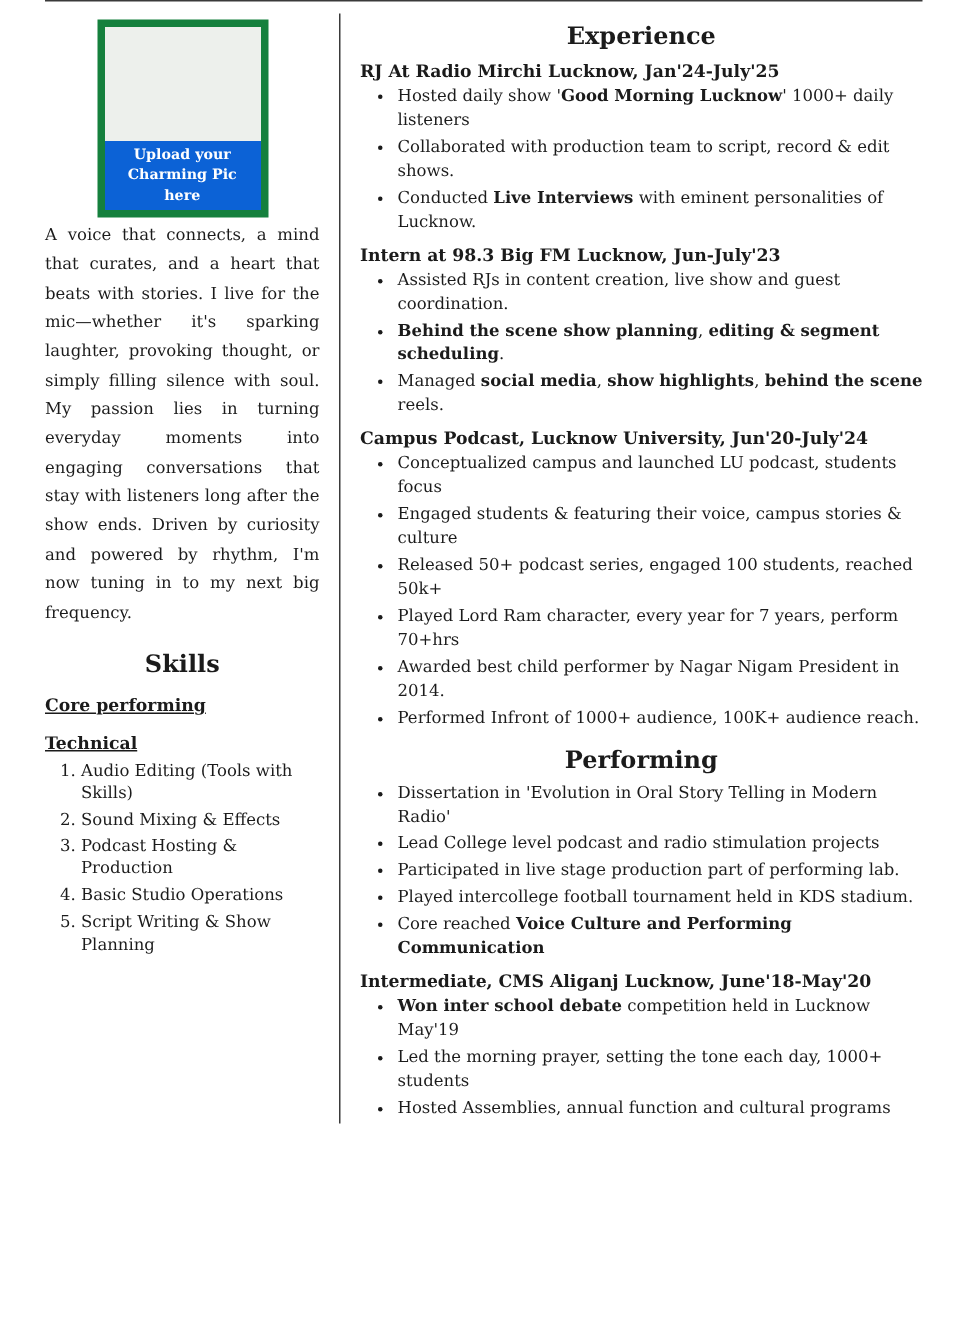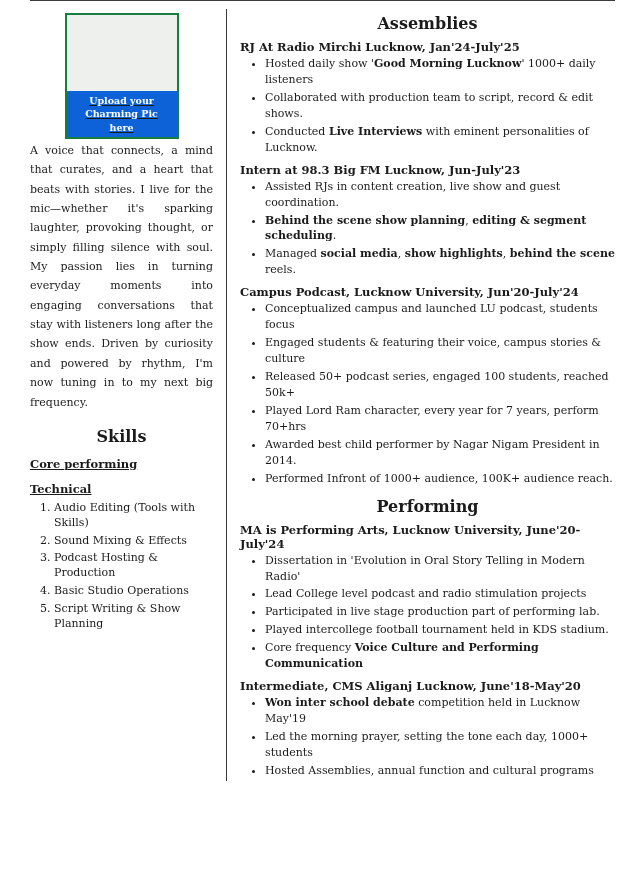--- a/index.html
+++ b/index.html
@@ -15,21 +15,21 @@
   .hdr .subtitle { font-size: 11.5px; text-align: center; letter-spacing: .8px; margin-bottom: 11px; }
   .header-rule { border: none; border-top: 1.5px solid #3a3a3a; margin: 0; }
 
   
   .columns { display: flex; align-items: stretch; margin-top: 8px; }
   .sidebar { width: 196px; padding-right: 13px; flex: none; }
   .vline { width: 0; border-left: 1.4px solid #3a3a3a; flex: none; }
   .main { flex: 1; padding-left: 13px; }
 
   
-  .photo-box { width: 114px; margin: 4px auto 2px; border: 2px solid #15803d; cursor: pointer; text-decoration: underline; }
+  .photo-box { width: 114px; margin: 4px auto 2px; border: 5px solid #15803d; cursor: pointer; }
   .photo-area { height: 76px; background: #edf0ec; }
   .photo-caption { background: var(--accent, #0c62d6); color: #fff; font-size: 9.5px; font-weight: bold;
     text-align: center; padding: 3px 10px; line-height: 1.4; }
   .sidebar h2, .main h2 { font-size: 16px; font-weight: bold; text-align: center; }
   .sidebar h2 { margin: 15px 0 7px; }
   .about-text { font-size: 11px; line-height: 1.76; text-align: justify; }
   .skill-group-name { font-size: 11.5px; font-weight: bold; margin: 11px 0 5px; text-decoration: underline; }
   .skills-ol { margin: 2px 0 2px; padding-left: 24px; }
   .skills-ol li { font-size: 11px; margin: 3px 0; line-height: 1.35; }
   b.seg { font-weight: bold; }
@@ -68,21 +68,21 @@
             <li>Script Writing &amp; Show Planning</li>
           </ol>
         </div>
 
     </aside>
 
     <div class="vline"></div>
 
     <main class="main" id="main-sections">
         <section>
-          <h2>Assemblies</h2>
+          <h2>Experience</h2>
           <div class="entry">
             <h3><span>RJ At Radio Mirchi Lucknow, Jan'24-July'25</span></h3>
             <ul>
               <li><span>Hosted daily show '</span><b class="seg">Good Morning Lucknow</b><span>' 1000+ daily listeners</span></li>
               <li><span>Collaborated with production team to script, record &amp; edit shows.</span></li>
               <li><span>Conducted </span><b class="seg">Live Interviews</b><span> with eminent personalities of Lucknow.</span></li>
             </ul>
           </div>
           <div class="entry">
             <h3><span>Intern at 98.3 Big FM Lucknow, Jun-July'23</span></h3>
@@ -104,27 +104,26 @@
             <ul>
               <li><span>Played Lord Ram character, every year for 7 years, perform 70+hrs</span></li>
               <li><span>Awarded best child performer by Nagar Nigam President in 2014.</span></li>
               <li><span>Performed Infront of 1000+ audience, 100K+ audience reach.</span></li>
             </ul>
           </div>
         </section>
         <section>
           <h2>Performing</h2>
           <div class="entry">
-            <h3><span>MA is Performing Arts, Lucknow University, June'20-July'24</span></h3>
             <ul>
               <li><span>Dissertation in 'Evolution in Oral Story Telling in Modern Radio'</span></li>
               <li><span>Lead College level podcast and radio stimulation projects</span></li>
               <li><span>Participated in live stage production part of performing lab.</span></li>
               <li><span>Played intercollege football tournament held in KDS stadium.</span></li>
-              <li><span>Core frequency </span><b class="seg">Voice Culture and Performing Communication</b></li>
+              <li><span>Core reached </span><b class="seg">Voice Culture and Performing Communication</b></li>
             </ul>
           </div>
           <div class="entry">
             <h3><span>Intermediate, CMS Aliganj Lucknow, June'18-May'20</span></h3>
             <ul>
               <li><b class="seg">Won inter school debate</b><span> competition held in Lucknow May'19</span></li>
               <li><span>Led the morning prayer, setting the tone each day, 1000+ students</span></li>
               <li><span>Hosted Assemblies, annual function and cultural programs</span></li>
             </ul>
           </div>

